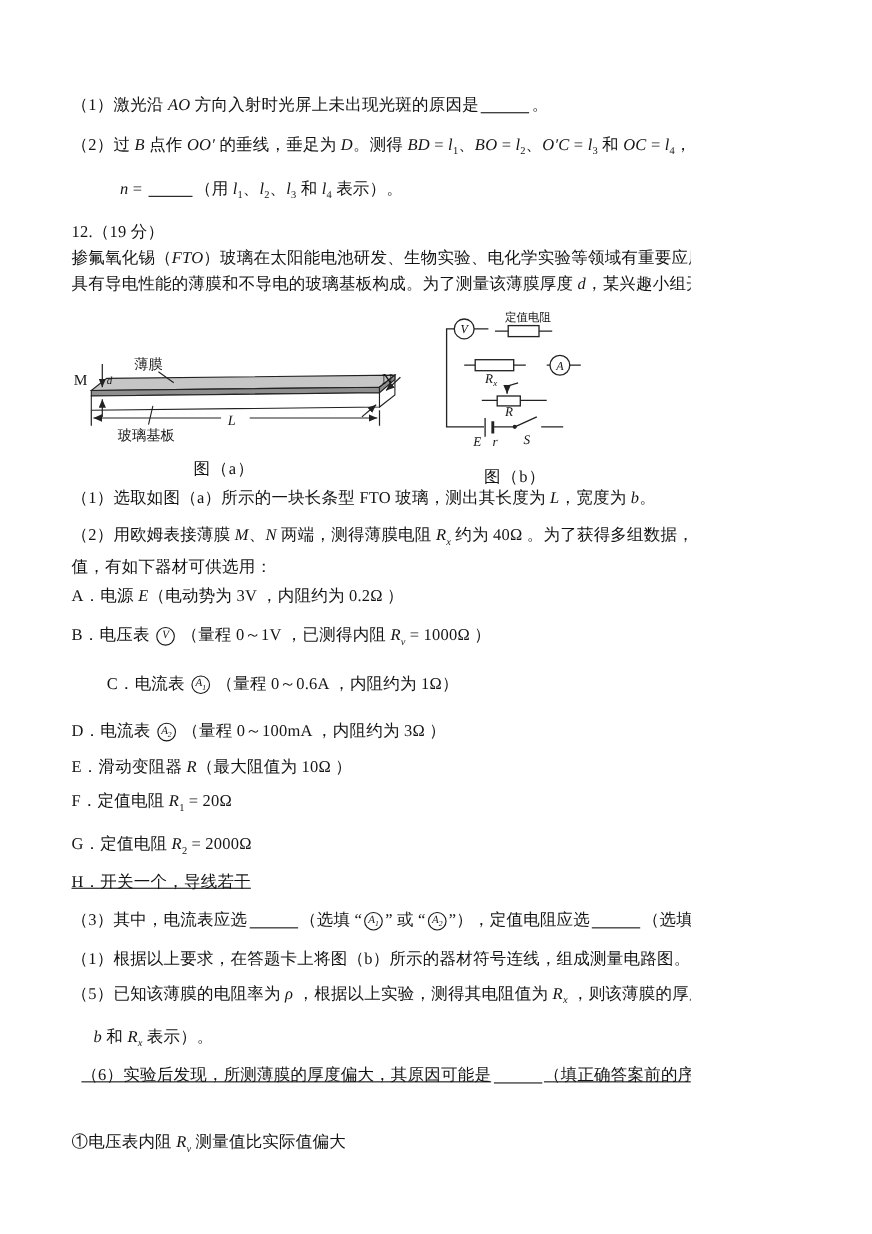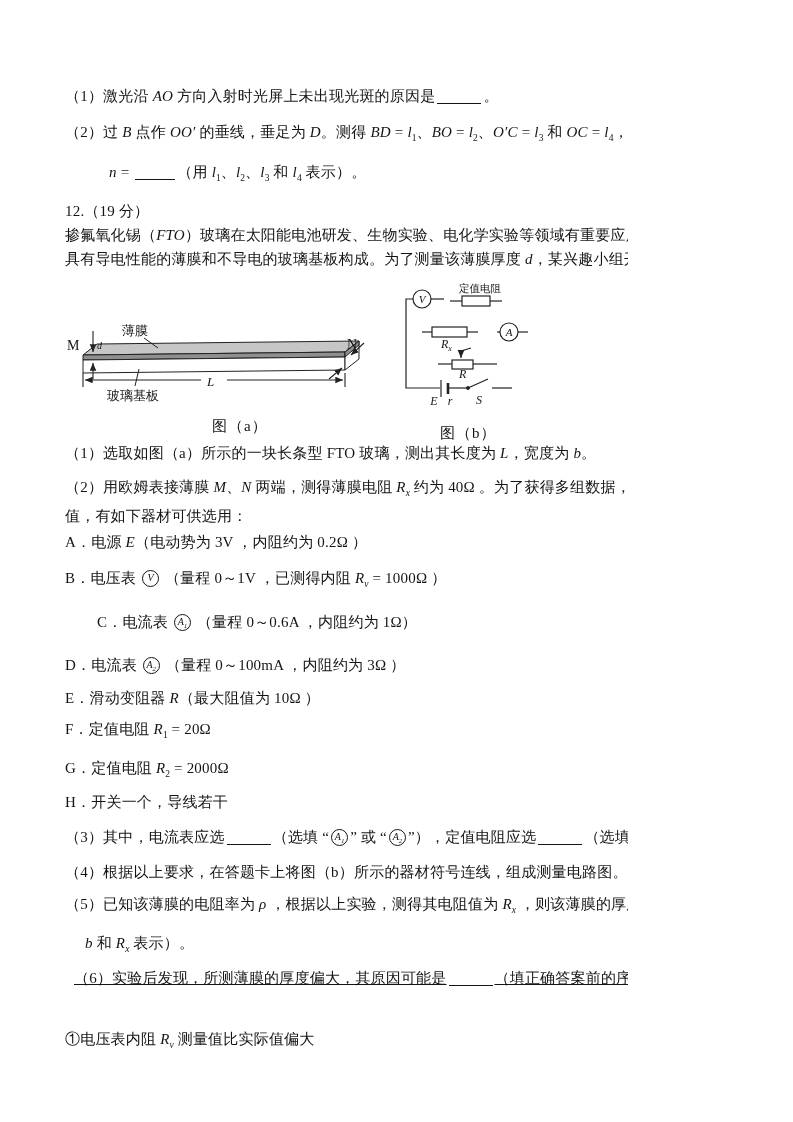--- a/index.html
+++ b/index.html
@@ -43,23 +43,23 @@
       <div class="line" style="top: 443px; left: 65px;">（1）选取如图（a）所示的一块长条型 FTO 玻璃，测出其长度为 <span class="it">L</span>，宽度为 <span class="it">b</span>。</div>
       <div class="line" style="top: 477px; left: 65px;">（2）用欧姆表接薄膜 <span class="it">M</span>、<span class="it">N</span> 两端，测得薄膜电阻 <span class="it">R</span><sub class="it">x</sub> 约为 40Ω 。为了获得多组数据，进一步精确测量 <span class="it">R</span><sub class="it">x</sub> 的阻</div>
       <div class="line" style="top: 506px; left: 65px; text-align: center;">值，有如下器材可供选用：</div>
       <div class="line" style="top: 532px; left: 65px;">A．电源 <span class="it">E</span>（电动势为 3V ，内阻约为 0.2Ω ）</div>
       <div class="line" style="top: 568px; left: 65px;">B．电压表 <span class="meter">V</span> （量程 0～1V ，已测得内阻 <span class="it">R</span><sub class="it">v</sub> = 1000Ω ）</div>
       <div class="line" style="top: 612px; left: 65px; margin-left: 32px;">C．电流表 <span class="meter">A<sub>1</sub></span> （量程 0～0.6A ，内阻约为 1Ω）</div>
       <div class="line" style="top: 655px; left: 65px;">D．电流表 <span class="meter">A<sub>2</sub></span> （量程 0～100mA ，内阻约为 3Ω ）</div>
       <div class="line" style="top: 688px; left: 65px;">E．滑动变阻器 <span class="it">R</span>（最大阻值为 10Ω ）</div>
       <div class="line" style="top: 719px; left: 65px;">F．定值电阻 <span class="it">R</span><sub>1</sub> = 20Ω</div>
       <div class="line" style="top: 758px; left: 65px;">G．定值电阻 <span class="it">R</span><sub>2</sub> = 2000Ω</div>
-      <div class="line" style="top: 792px; left: 65px;">H．开关一个，导线若干</div>
+      <div class="line" style="top: 792px; left: 65px; text-decoration: underline;">H．开关一个，导线若干</div>
       <div class="line" style="top: 827px; left: 65px;">（3）其中，电流表应选<span class="blank" style="width: 44px;"></span>（选填 “<span class="meter">A<sub>1</sub></span>” 或 “<span class="meter">A<sub>2</sub></span>”），定值电阻应选<span class="blank" style="width: 44px;"></span>（选填 “<span class="it">R</span><sub>1</sub>” 或 “<span class="it">R</span><sub>2</sub>” ）。</div>
-      <div class="line" style="top: 862px; left: 65px;">（4）根据以上要求，在答题卡上将图（b）所示的器材符号连线，组成测量电路图。</div>
+      <div class="line" style="top: 862px; left: 65px;">（1）根据以上要求，在答题卡上将图（b）所示的器材符号连线，组成测量电路图。</div>
       <div class="line" style="top: 894px; left: 65px;">（5）已知该薄膜的电阻率为 <span class="it">ρ</span> ，根据以上实验，测得其电阻值为 <span class="it">R</span><sub class="it">x</sub> ，则该薄膜的厚度 <span class="it">d</span> = <span class="blank" style="width: 40px;"></span>（用 <span class="it">ρ</span> 、<span class="it">L</span>、</div>
       <div class="line" style="top: 933px; left: 65px; margin-left: 20px;"><span class="it">b</span> 和 <span class="it">R</span><sub class="it">x</sub> 表示）。</div>
       <div class="line" style="top: 968px; left: 74px; text-decoration: underline;">（6）实验后发现，所测薄膜的厚度偏大，其原因可能是<span class="blank" style="width: 44px;"></span>（填正确答案前的序号）。</div>
       <div class="line" style="top: 1000px; left: 65px; margin-top: 29px;">①电压表内阻 <span class="it">R</span><sub class="it">v</sub> 测量值比实际值偏大</div>
     </div>
 
   <svg class="fig" style="left:63px; top:283px;" width="340" height="155" viewBox="0 0 340 155">
     <defs>
       <marker id="arrA" markerWidth="9" markerHeight="8" refX="7" refY="3" orient="auto">
         <path d="M0,0 L7,3 L0,6 z" fill="#222"></path>
@@ -140,16 +140,16 @@
     <text x="66" y="14" font-size="10.5">定值电阻</text>
     <text x="29" y="25" font-size="11" font-style="italic" text-anchor="middle">V</text>
     <text x="116" y="58" font-size="11" font-style="italic" text-anchor="middle">A</text>
     <text x="48" y="70" font-size="12" font-style="italic"><tspan>R</tspan><tspan dy="3" font-size="8">x</tspan></text>
     <text x="66" y="100" font-size="12" font-style="italic">R</text>
     <text x="41" y="127" font-size="12" font-style="italic" text-anchor="middle">E</text>
     <text x="57" y="127" font-size="12" font-style="italic" text-anchor="middle">r</text>
     <text x="83" y="126" font-size="12" font-style="italic">S</text>
   </svg>
 
-  <div class="caption" style="left:176px; top:417px;margin-left:36px;">图（a）</div>
+  <div class="caption" style="left:176px; top:417px;">图（a）</div>
   <div class="caption" style="left:440px; top:424px;">图（b）</div>
 
 </div>
 
 </body></html>

